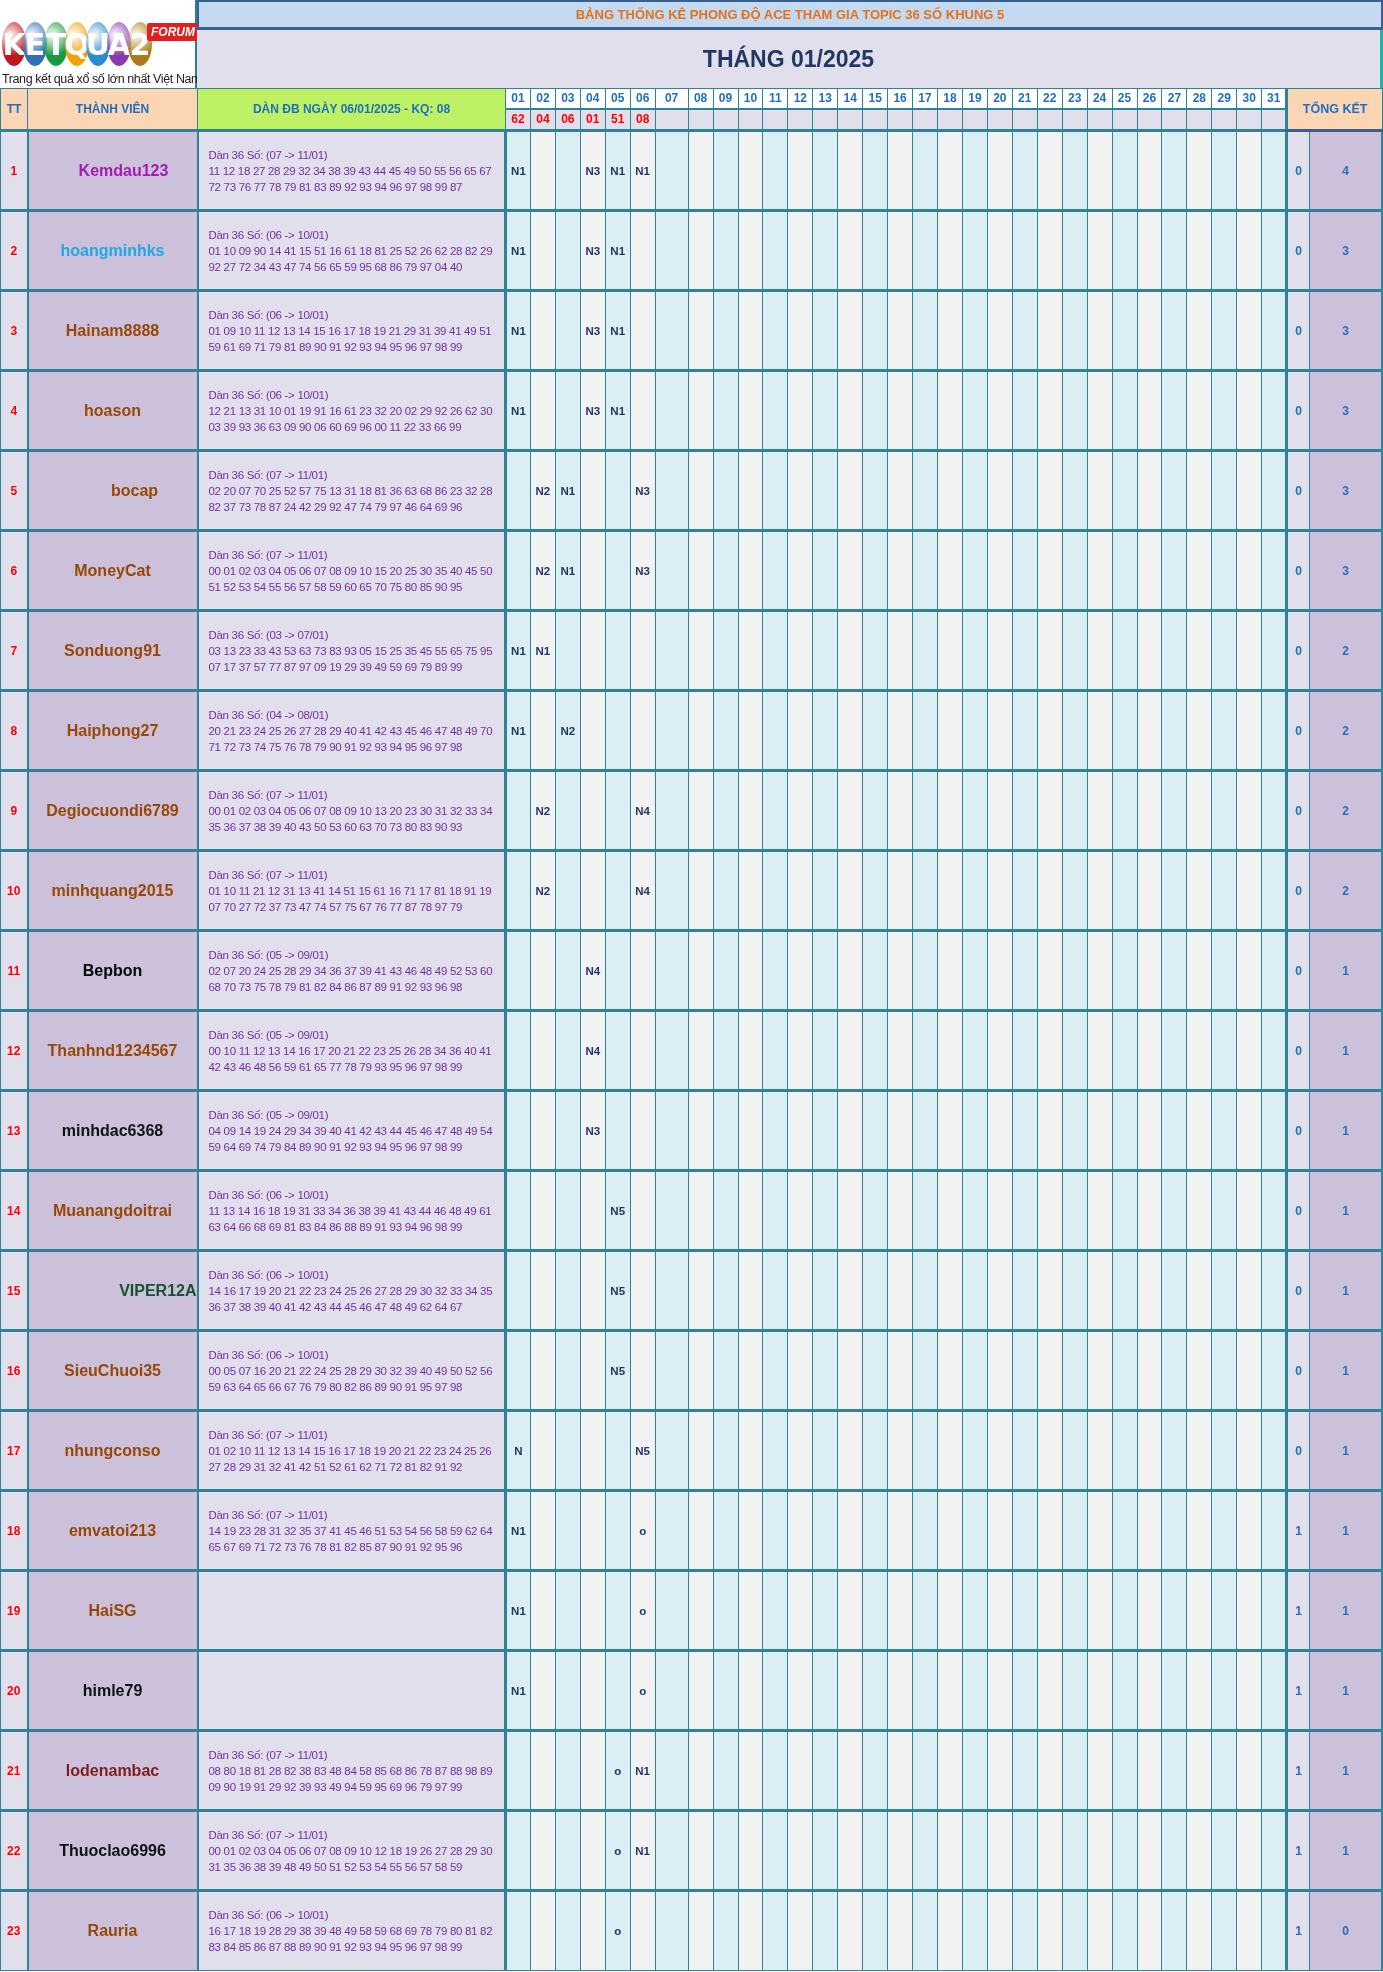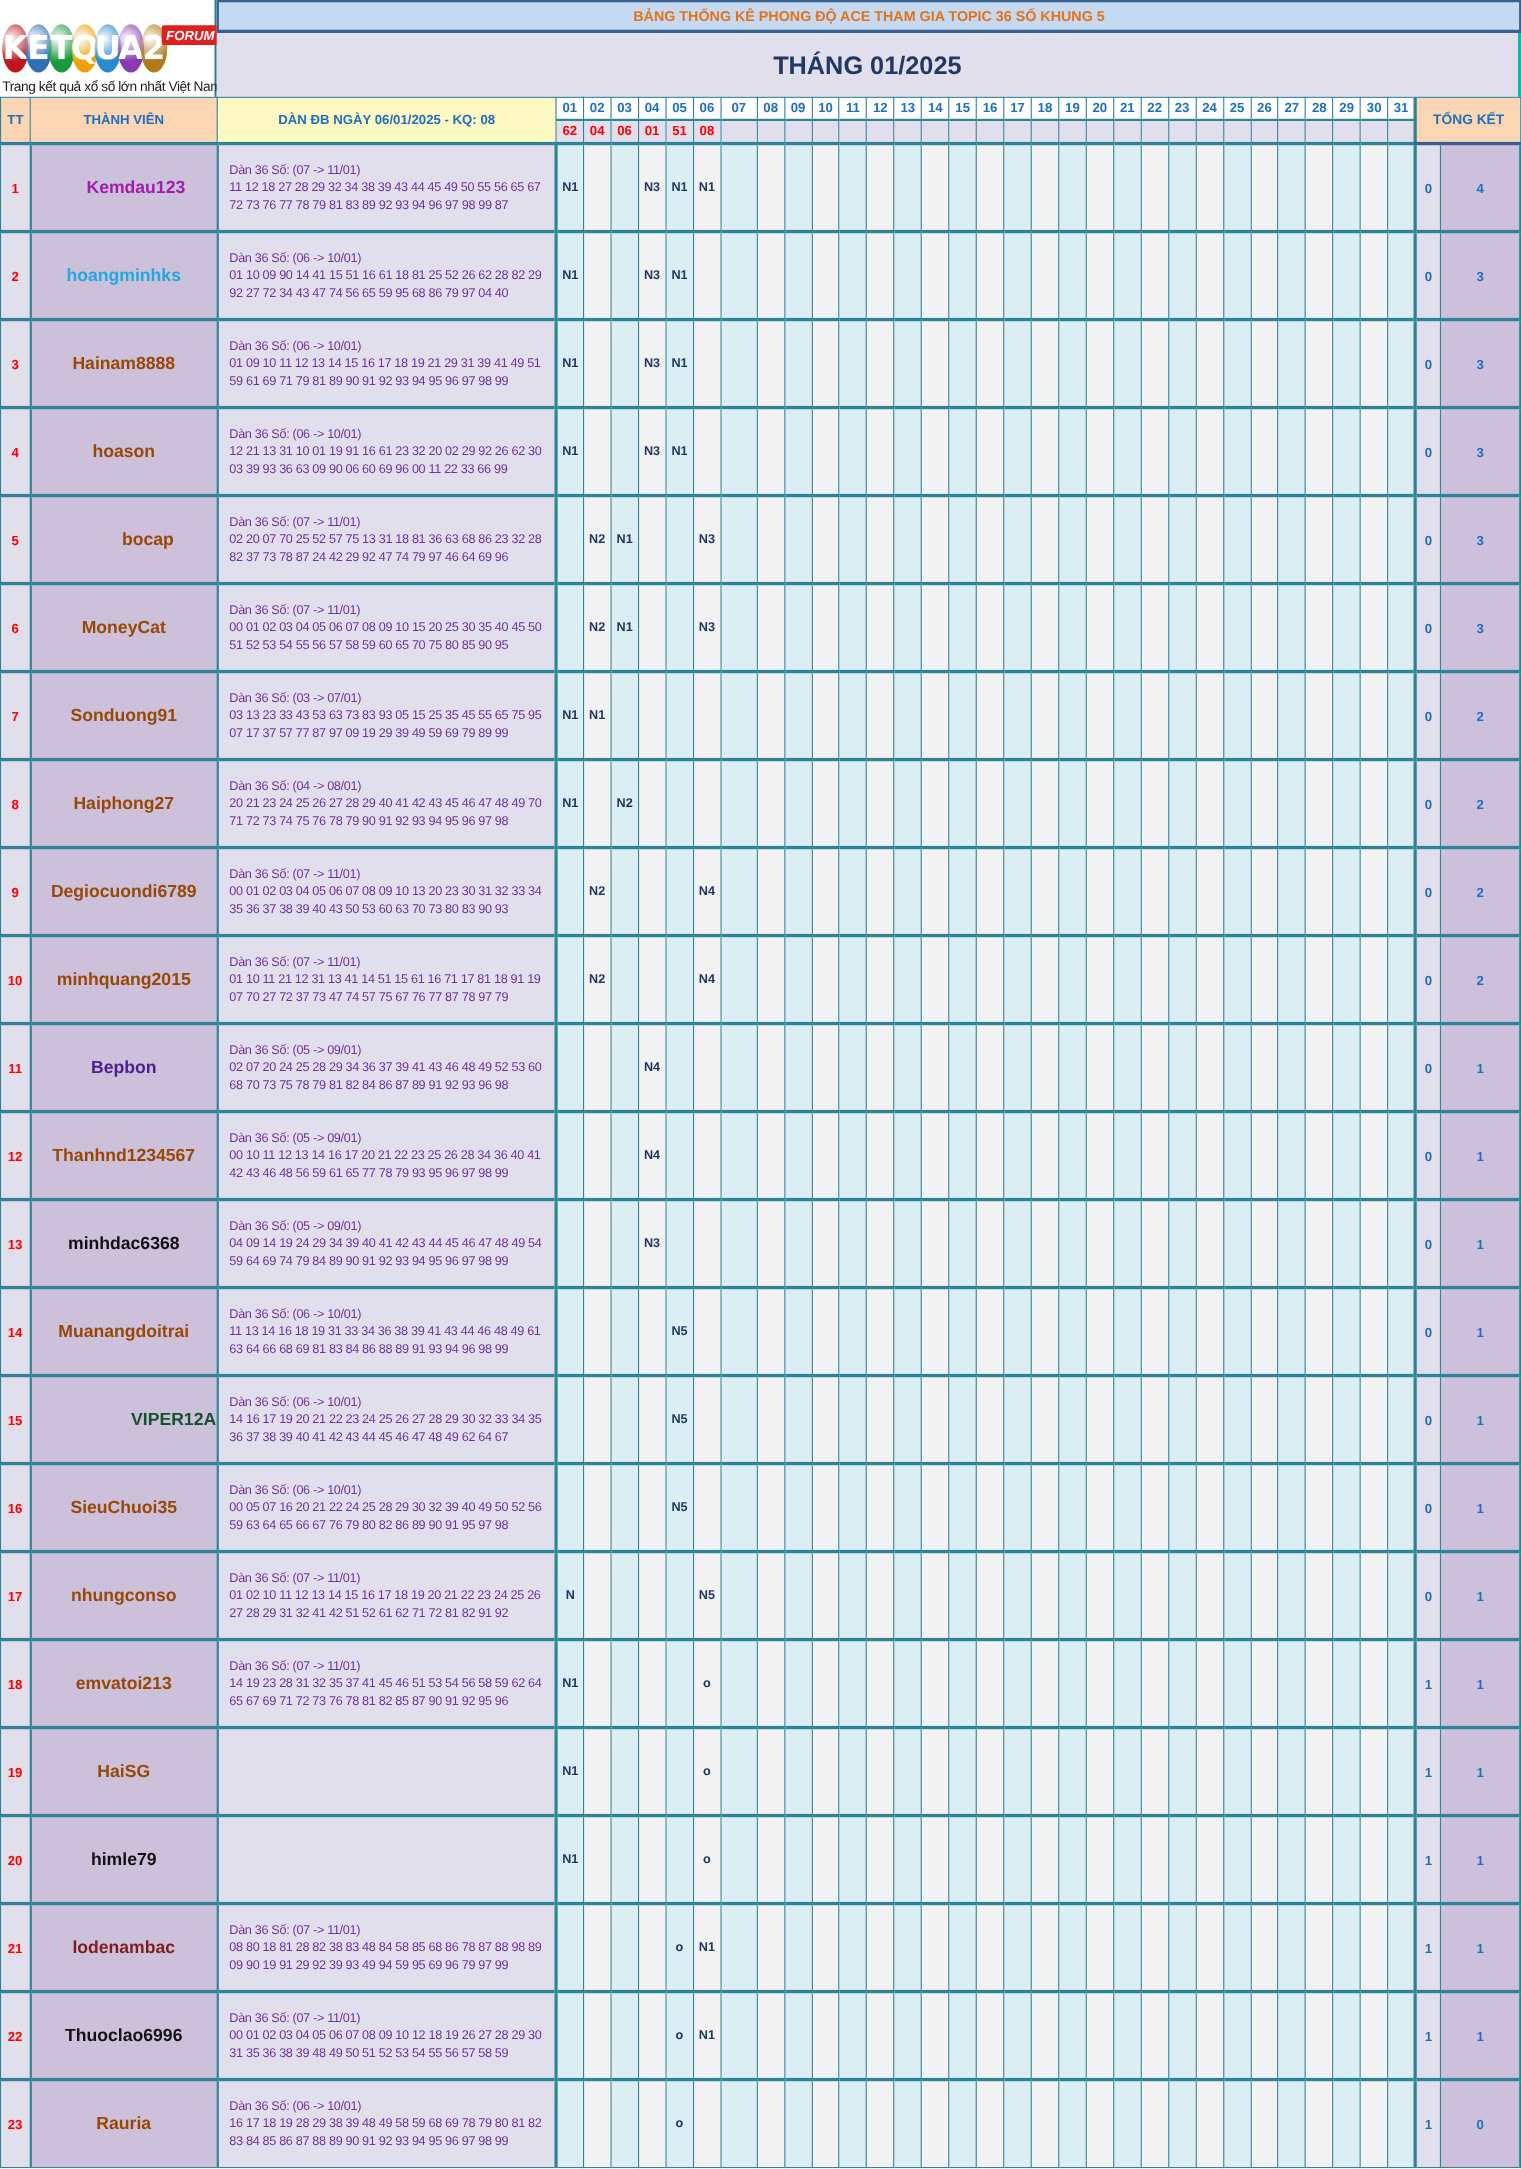--- a/index.html
+++ b/index.html
@@ -7,21 +7,21 @@
   .logo { position: absolute; left: 0; top: 0; width: 197px; height: 88px; background: #ffffff; border-right: 2px solid #2e7d96; }
   .logo-balls { position: absolute; left: 2px; top: 22px; display: flex; }
   .ball { width: 24px; height: 44px; border-radius: 50%; margin-right: -3px; color: #fff; font-weight: bold; font-size: 30px; display: flex; align-items: center; justify-content: center; font-family: "DejaVu Sans", sans-serif; }
   .forum { position: absolute; left: 147px; top: 23px; background: #e02020; color: #fff; font-style: italic; font-weight: bold; font-size: 12px; padding: 2px 4px; border-radius: 2px; }
   .tagline { position: absolute; left: 2px; top: 72px; font-size: 12.5px; color: #222; white-space: nowrap; letter-spacing: -0.4px; font-family: "Liberation Sans Narrow", "Liberation Sans", sans-serif; }
   .banner1 { position: absolute; left: 197px; top: 0; width: 1186px; height: 30px; background: #c5d9f0; border: 2px solid #37608f; border-bottom: 3px solid #37608f; display: flex; align-items: center; justify-content: center; color: #e3721b; font-weight: bold; font-size: 13px; }
   .banner2 { position: absolute; left: 197px; top: 30px; width: 1186px; height: 58px; background: #e2dfed; border-right: 3px solid #14b8a6; display: flex; align-items: center; justify-content: center; color: #1f3864; font-weight: bold; font-size: 23px; }
   table { position: absolute; left: 0; top: 88px; border-collapse: collapse; table-layout: fixed; width: 1383px; }
   td, th { border: 1px solid #2e8496; text-align: center; vertical-align: middle; padding: 0; overflow: hidden; }
   .h-tt, .h-mem { background: #fcd5b4; color: #1f6fc0; font-weight: bold; font-size: 12px; height: 42px; }
-  .h-dan { background: #fef9c3; color: #1f6fc0; font-weight: bold; font-size: 12px; }
+  .h-dan { background: #bef264; color: #1f6fc0; font-weight: bold; font-size: 12px; }
   .h-day { background: #ffffff; color: #1f6fc0; font-weight: bold; font-size: 12px; height: 20px; border-bottom: 2px solid #2e8496; }
   .h-res { background: #e2dfed; color: #ff0000; font-weight: bold; font-size: 12px; height: 21px; }
   .h-sum { background: #fcd5b4; color: #1f6fc0; font-weight: bold; font-size: 12.5px; border-left: 3px solid #2e8496; border-bottom: 3px solid #37608f; }
   tr.data td { height: 80px; border-top: 3px solid #2e8496; }
   .c-tt { background: #e2dfed; color: #ff0000; font-weight: bold; font-size: 12px; border-right: 2px solid #2e8496; }
   .c-mem { background: #ccc0da; font-weight: bold; font-size: 16px; border-right: 2px solid #2e8496; }
   .c-dan { background: #e2dfed; color: #7030a0; font-size: 11.5px; text-align: left; padding: 1px 10px !important; line-height: 16px; border-right: 3px solid #2e8496; font-family: "Liberation Sans Narrow", "Liberation Sans", sans-serif; letter-spacing: -0.3px; }
   .c-day { color: #1f3864; font-weight: bold; font-size: 11.5px; }
   .odd { background: #daeef3; }
   .even { background: #f2f2f2; }
@@ -565,21 +565,21 @@
         <td class="c-day odd"></td>
         <td class="c-day even"></td>
         <td class="c-day odd"></td>
         <td class="c-day even"></td>
         <td class="c-day odd"></td>
         <td class="c-s1">0</td>
         <td class="c-s2">2</td>
       </tr>
       <tr class="data">
         <td class="c-tt">11</td>
-        <td class="c-mem" style="color: #4c1d95;">Bepbon</td>
+        <td class="c-mem" style="color: #000000;">Bepbon</td>
         <td class="c-dan">
           <div>Dàn 36 Số: (05 -&gt; 09/01)</div>
           <div>02 07 20 24 25 28 29 34 36 37 39 41 43 46 48 49 52 53 60 68 70 73 75 78 79 81 82 84 86 87 89 91 92 93 96 98</div>
         </td>
         <td class="c-day odd"></td>
         <td class="c-day even"></td>
         <td class="c-day odd"></td>
         <td class="c-day even">N4</td>
         <td class="c-day odd"></td>
         <td class="c-day even"></td>

